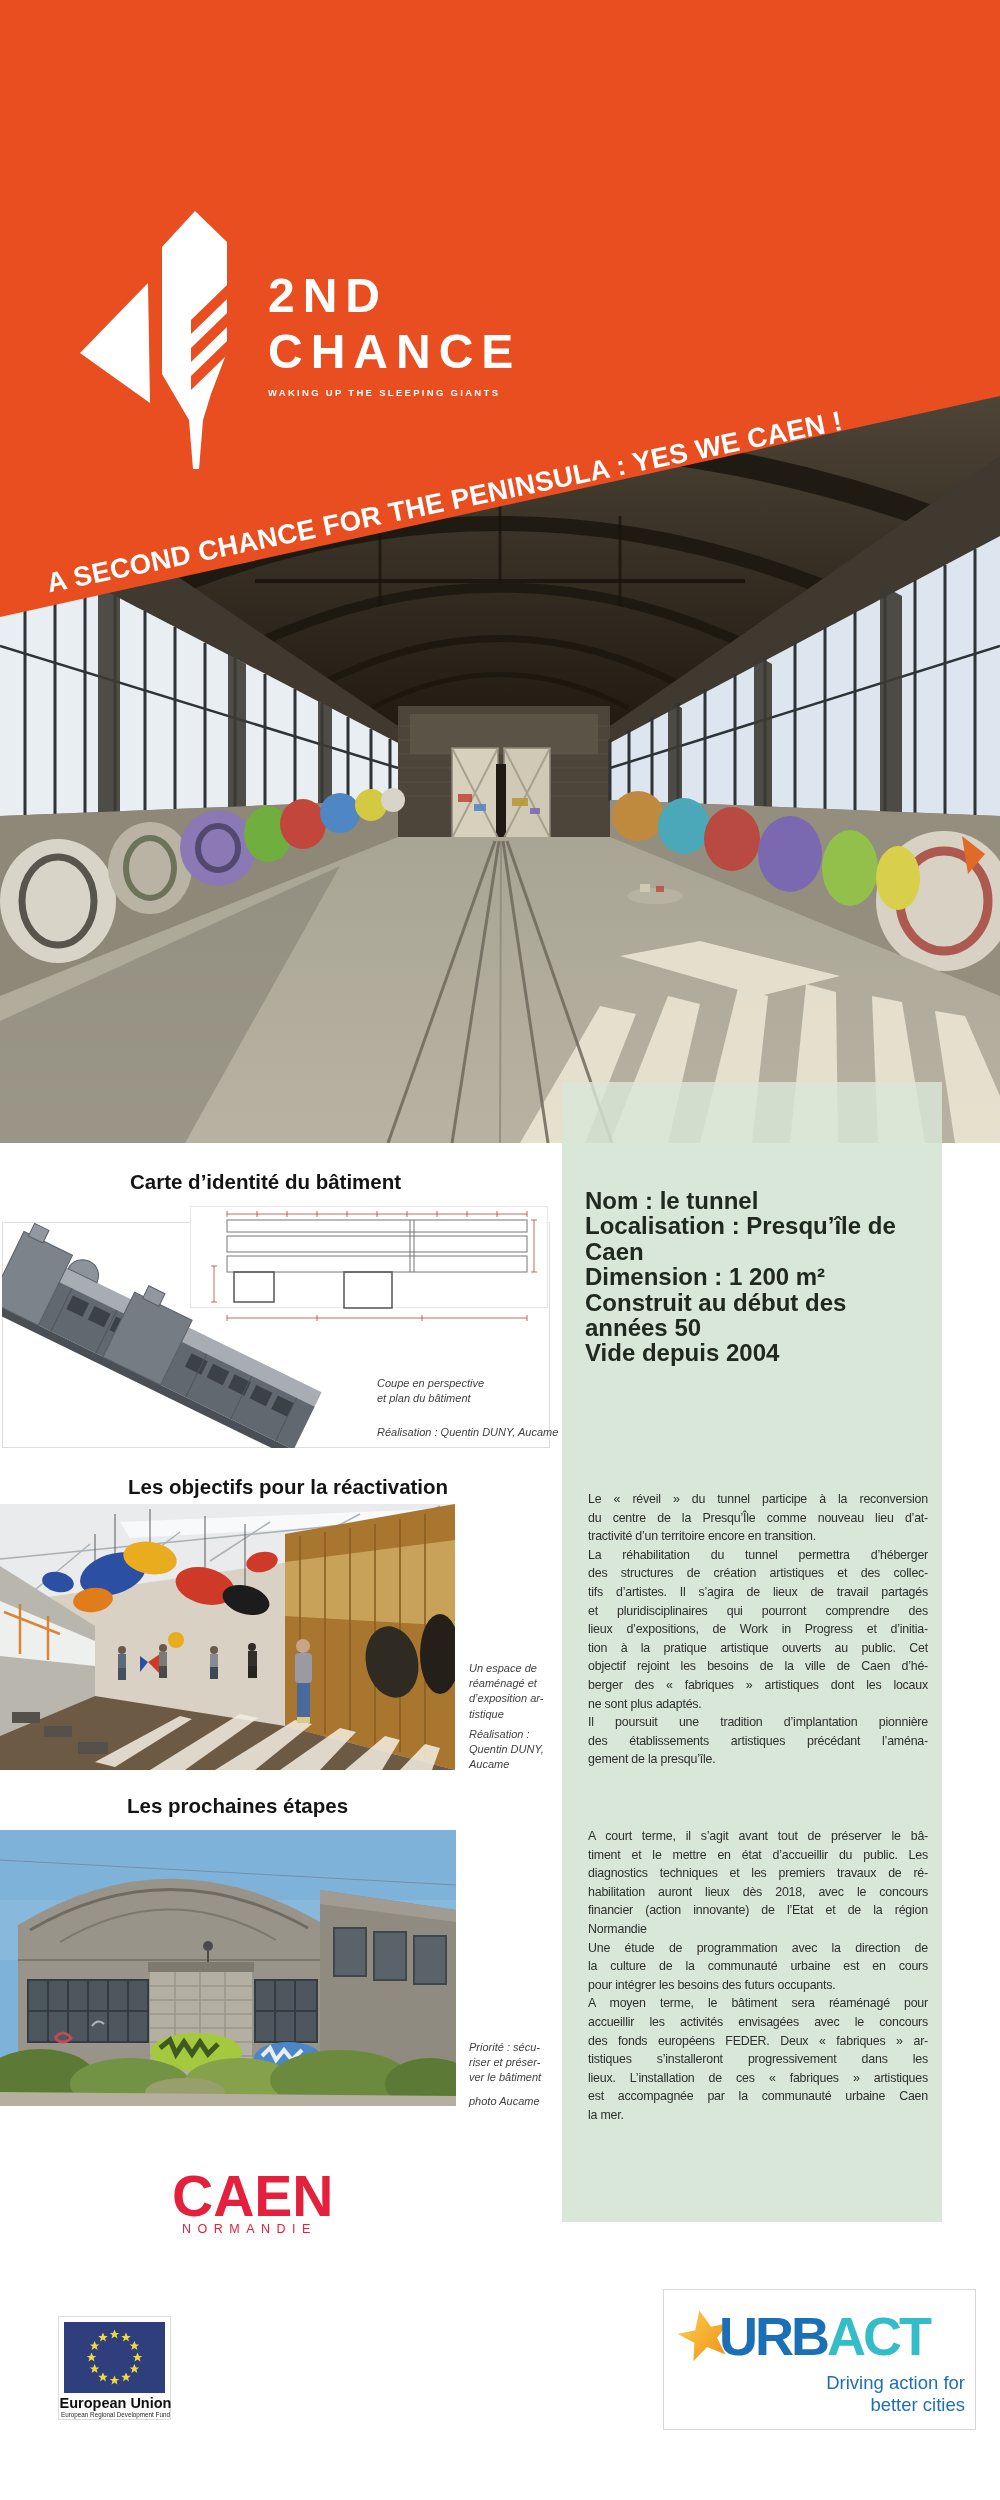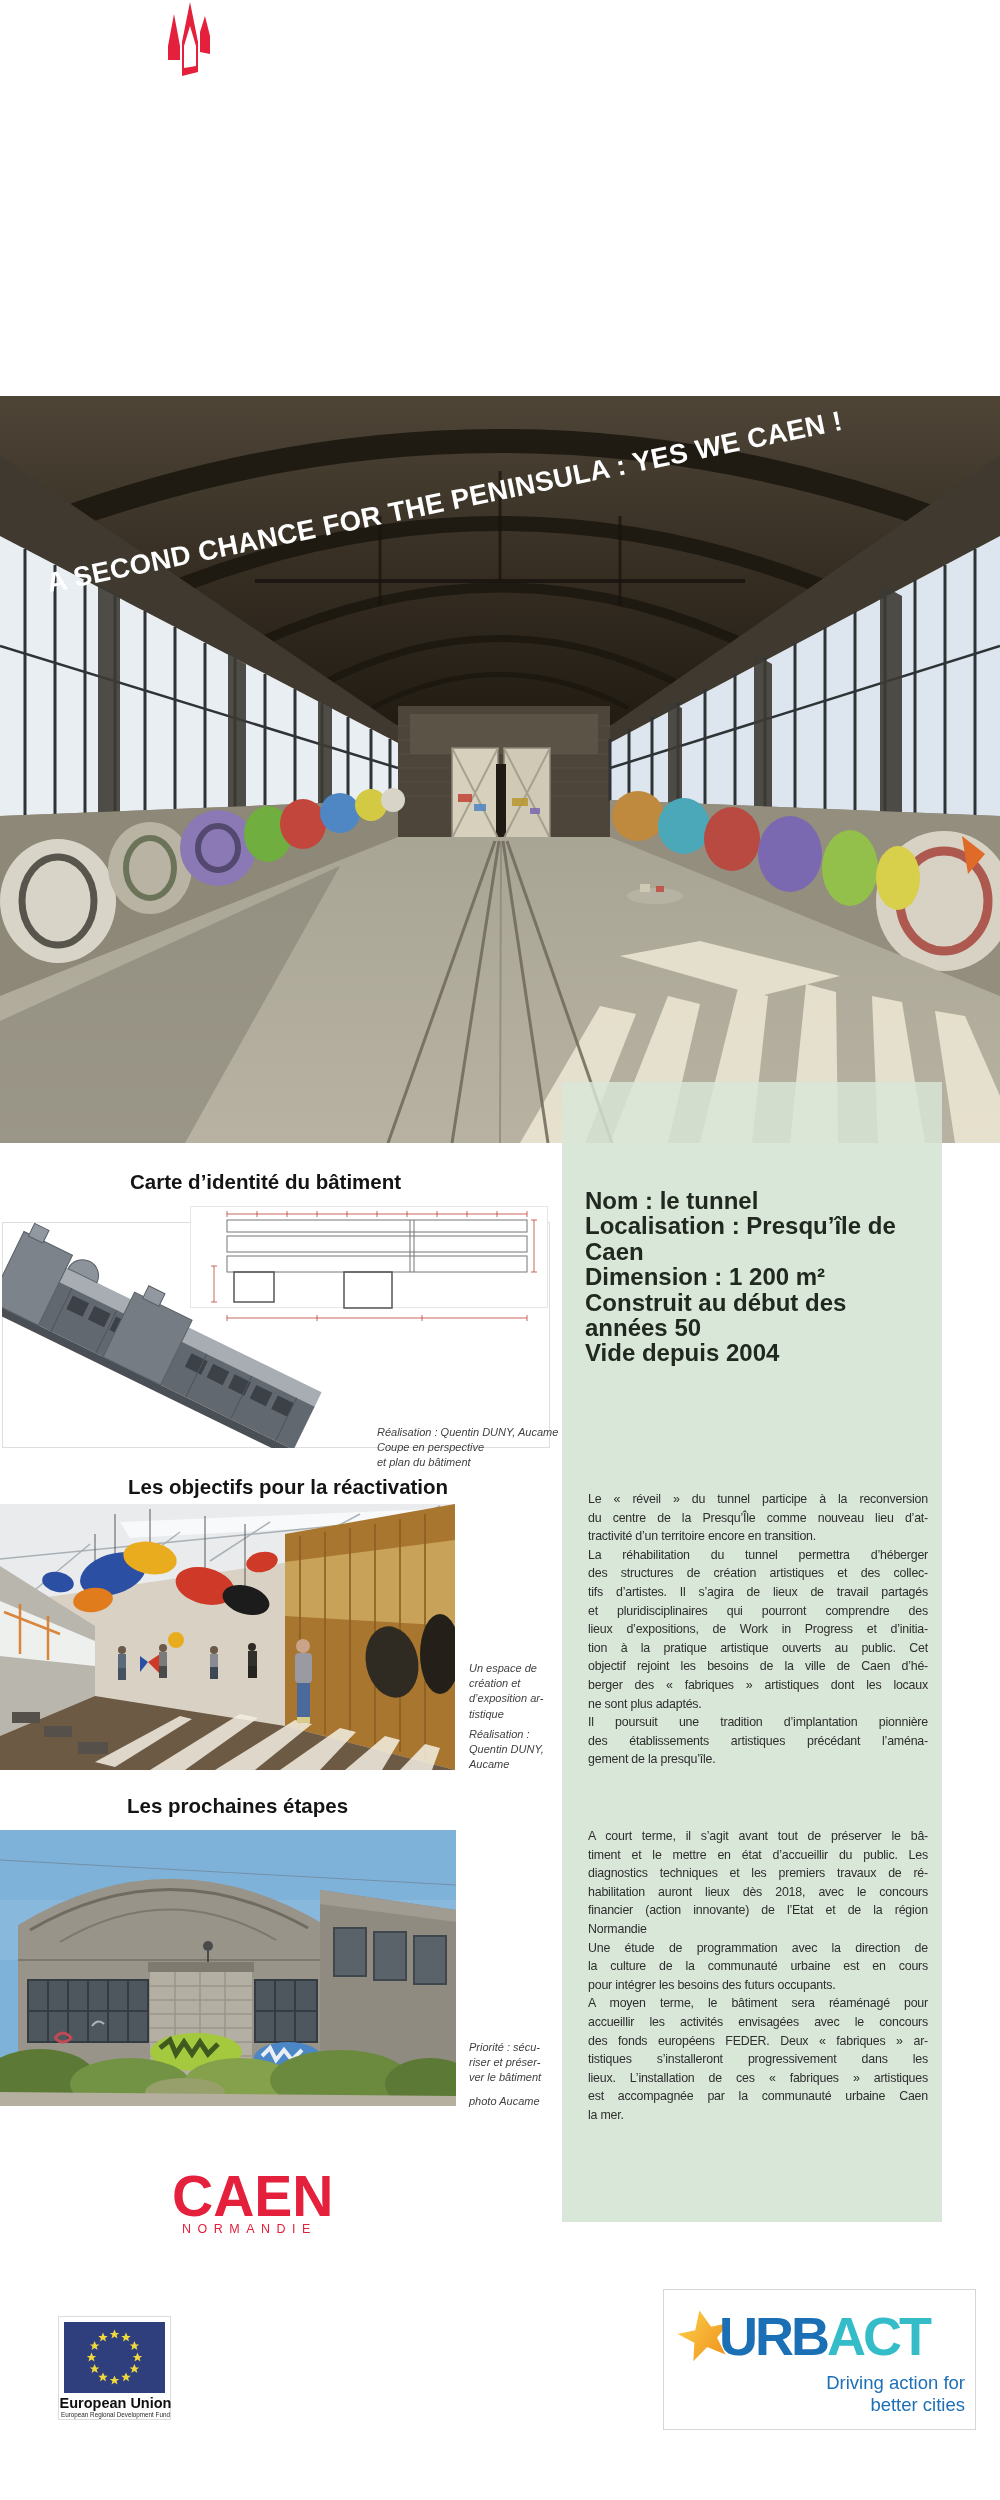--- a/index.html
+++ b/index.html
@@ -35,21 +35,21 @@
   .section-title { position:absolute; font-weight:700; font-size:20.5px; color:#141414; z-index:4;margin-left:40px; }
   #title-carte { left:90px; top:1170px; }
   #title-objectifs { left:88px; top:1475px; }
   #title-etapes { left:87px; top:1794px; }
 
   #carte-panel { position:absolute; left:2px; top:1222px; width:548px; height:226px; background:#fff; border:1px solid #dedede; z-index:3; }
   #plan-box { position:absolute; left:190px; top:1206px; width:358px; height:102px; background:#fff; border:1px solid #e6e6e6; z-index:3; }
   #carte-svg { position:absolute; left:2px; top:1206px; width:548px; height:242px; z-index:4; }
 
   .caption { position:absolute; font-style:italic; font-size:11px; line-height:15.2px; color:#3f3f3f; z-index:4; white-space:pre-line; }
-  #caption-carte { left:377px; top:1440px; }
+  #caption-carte { left:377px; top:1376px; }
   #credit-carte { left:377px; top:1425px; }
   #caption-objectifs { left:469px; top:1661px; }
   #credit-objectifs { left:469px; top:1727px; }
   #caption-etapes { left:469px; top:2040px; }
   #credit-etapes { left:469px; top:2094px; }
 
   #render-img { position:absolute; left:0; top:1504px; width:455px; height:266px; z-index:3; }
   #etapes-img { position:absolute; left:0; top:1830px; width:456px; height:276px; z-index:3; }
 
   
@@ -219,20 +219,37 @@
       <line x1="452" y1="747" x2="499" y2="445"></line>
       <line x1="548" y1="747" x2="503" y2="445"></line>
       <line x1="612" y1="747" x2="507" y2="445"></line>
     </g>
     <line x1="500" y1="747" x2="501" y2="445" stroke="#8a8578" stroke-width="2" opacity="0.7"></line>
     <ellipse cx="655" cy="500" rx="28" ry="8" fill="#b8b4a4" opacity="0.9"></ellipse>
     <rect x="640" y="488" width="10" height="8" fill="#cfc8b4"></rect>
       <rect x="656" y="490" width="8" height="6" fill="#c04438" opacity="0.8"></rect>
   </svg>
 
+  <div id="header">
+    <svg id="feather" viewBox="0 0 160 270">
+      <polygon points="7,151 75,81 77,201" fill="#ffffff"></polygon>
+      <polygon points="122,9 154,40 154,150 138,192 130,218 126,267 120,267 116,218 89,172 89,45" fill="#ffffff"></polygon>
+      <g fill="#e84e1f">
+        <polygon points="118,118 154,83 154,97 118,132"></polygon>
+        <polygon points="118,146 154,111 154,125 118,160"></polygon>
+        <polygon points="118,174 154,139 154,153 118,188"></polygon>
+        <polygon points="138,192 154,176 150,196 142,206"></polygon>
+      </g>
+    </svg>
+    <div id="brand">
+      <div class="brand-line">2ND</div>
+      <div class="brand-line">CHANCE</div>
+      <div id="brand-tagline">WAKING UP THE SLEEPING GIANTS</div>
+    </div>
+  </div>
   <div id="banner">A SECOND CHANCE FOR THE PENINSULA : YES WE CAEN !</div>
 
   <div class="section-title" id="title-carte">Carte d’identité du bâtiment</div>
   <div id="carte-panel"></div>
   <div id="plan-box"></div>
   <svg id="carte-svg" viewBox="0 0 548 242">
 
     <g stroke="#777" fill="none" stroke-width="1">
       <rect x="225" y="14" width="300" height="12"></rect>
       <rect x="225" y="30" width="300" height="16"></rect>
@@ -382,21 +399,21 @@
       <circle cx="252" cy="143" r="4" fill="#2f2a24"></circle>
         <rect x="248" y="147" width="9" height="15" fill="#32302c"></rect>
         <rect x="248" y="162" width="9" height="12" fill="#26241f"></rect>
       <circle cx="303" cy="142" r="7" fill="#c9a488"></circle>
       <rect x="295" y="149" width="17" height="30" rx="4" fill="#9a9aa2"></rect>
       <rect x="297" y="179" width="13" height="34" fill="#4a6a9c"></rect>
       <rect x="297" y="213" width="13" height="6" fill="#d8cc8a"></rect>
     </g>
   </svg>
   <div class="caption" id="caption-objectifs">Un espace de
-création et
+réaménagé et
 d’exposition ar-
 tistique</div>
   <div class="caption" id="credit-objectifs">Réalisation :
 Quentin DUNY,
 Aucame</div>
 
   <div class="section-title" id="title-etapes">Les prochaines étapes</div>
   <svg id="etapes-img" viewBox="0 0 456 276" preserveAspectRatio="none">
     <rect width="456" height="276" fill="#7fb2d9"></rect>
     <rect y="70" width="456" height="60" fill="#8fbcdf" opacity="0.6"></rect>

